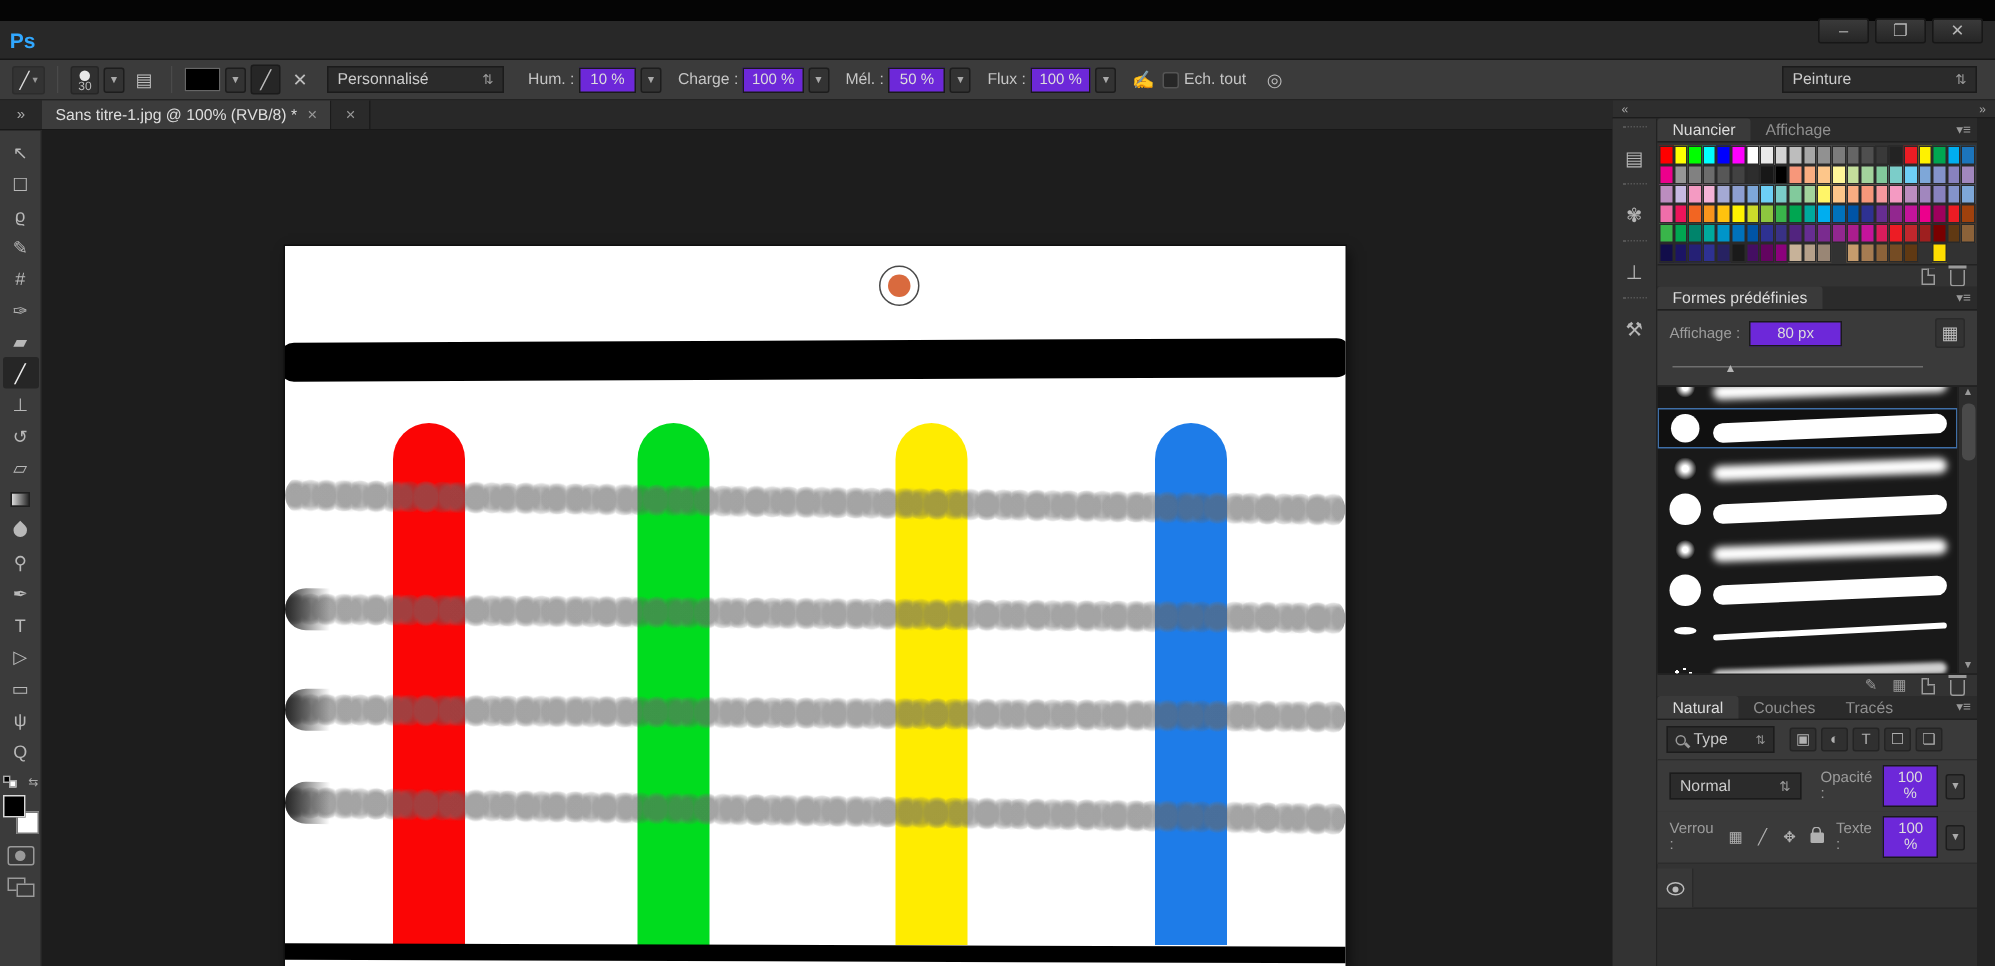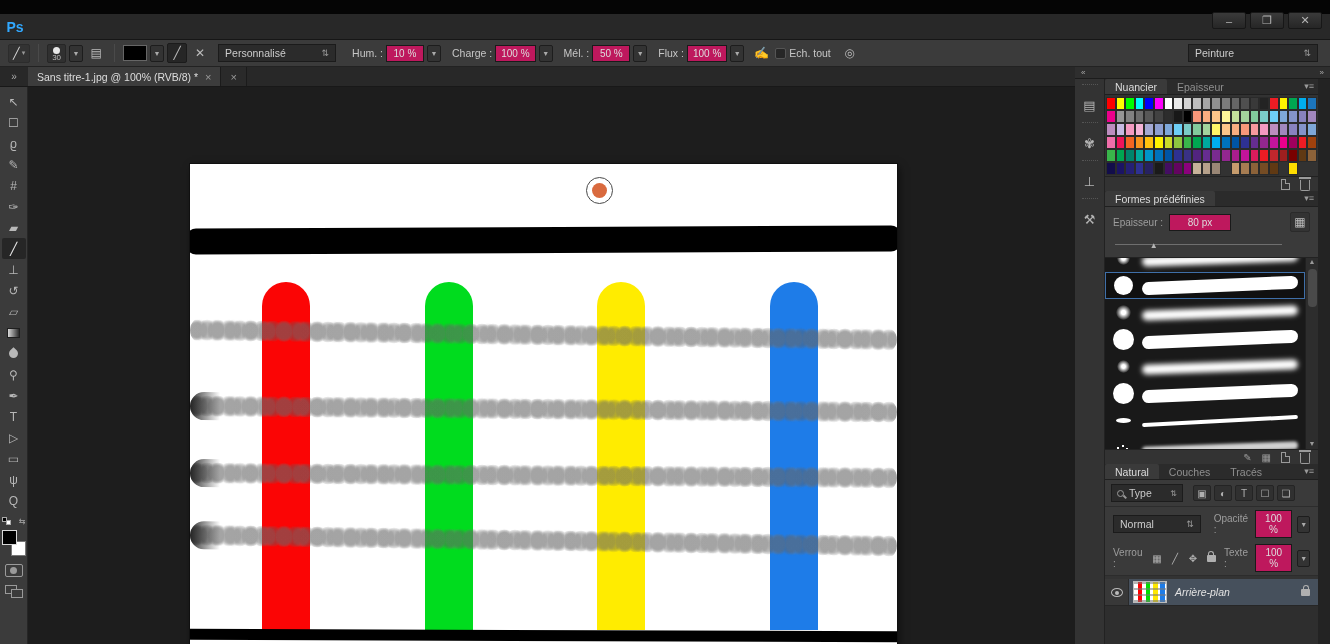--- a/index.html
+++ b/index.html
@@ -26,21 +26,21 @@
   .brush-pick { display:flex; flex-direction:column; align-items:center; padding:0 4px; background:#303030; border:1px solid #262626; border-radius:2px; line-height:1; }
   .brush-pick .dot { width:7px; height:7px; border-radius:50%; background:#e8e8e8; margin-top:2px;}
   .brush-pick .sz { font-size:8px; color:#bbb; }
   .icon-btn { min-width:20px; height:20px; display:flex; align-items:center; justify-content:center;
     color:#bdbdbd; font-size:12px; border-radius:2px; }
   .icon-btn.pressed { background:#262626; border:1px solid #1b1b1b; }
   .color-well { width:24px; height:16px; background:#000; border:1px solid #666; }
   .select { background:#2b2b2b; border:1px solid #1b1b1b; color:#ccc; display:flex; align-items:center;
     justify-content:space-between; padding:2px 6px; font-size:10.5px; }
   .select .caret { color:#9a9a9a; font-size:9px; margin-left:10px; }
-  .num-field { background:#be185d; border:1px solid #1a1a1a; color:#ddd; padding:2px 5px; font-size:10px; min-width:38px; text-align:center; }
+  .num-field { background:#6d28d9; border:1px solid #1a1a1a; color:#ddd; padding:2px 5px; font-size:10px; min-width:38px; text-align:center; }
   .mini-drop { width:14px; height:17px; background:#333; border:1px solid #1d1d1d; color:#aaa; font-size:7px;
     display:flex; align-items:center; justify-content:center; border-radius:2px; }
   .checkbox { width:11px; height:11px; background:#272727; border:1px solid #555; border-radius:2px; }
   .workspace-select { position:absolute; right:12px; top:44px; width:130px; }
 
   
   .tabbar { position:absolute; left:0; top:67px; width:1075px; height:20px; background:#282828; border-bottom:1px solid #181818;
     display:flex; align-items:stretch; font-size:10.5px; }
   .tab-overflow { width:28px; display:flex; align-items:center; justify-content:center; color:#aaa; font-size:10px; }
   .doc-tab { display:flex; align-items:center; gap:7px; padding:0 9px; color:#8f8f8f; background:#2a2a2a; border-right:1px solid #1b1b1b; }
@@ -329,21 +329,21 @@
       <div class="dock-grip"></div>
       <div class="dock-icon">⚒</div>
     </div>
   <div class="rightedge"></div>
 
   <div class="panels">
 
     <div>
       <div class="ptabs" id="swatch-tabs">
         <div class="ptab active">Nuancier</div>
-          <div class="ptab">Epaisseur</div>
+          <div class="ptab">Affichage</div>
           <span class="pmenu">▾≡</span>
       </div>
       <div class="swatch-grid" id="swatch-grid">
           <div class="swatch" style="background: rgb(255, 0, 0);"></div>
           <div class="swatch" style="background: rgb(255, 255, 0);"></div>
           <div class="swatch" style="background: rgb(0, 255, 0);"></div>
           <div class="swatch" style="background: rgb(0, 255, 255);"></div>
           <div class="swatch" style="background: rgb(0, 0, 255);"></div>
           <div class="swatch" style="background: rgb(255, 0, 255);"></div>
           <div class="swatch" style="background: rgb(255, 255, 255);"></div>
@@ -479,21 +479,21 @@
       </div>
     </div>
 
     <div>
       <div class="ptabs">
         <div class="ptab active">Formes prédéfinies</div>
         <span class="pmenu">▾≡</span>
       </div>
       <div class="bp-controls">
         <div class="bp-row1">
-          <span class="ly-label">Epaisseur :</span>
+          <span class="ly-label">Affichage :</span>
           <div class="num-field" style="width:62px">80 px</div>
           <div class="icon-btn" style="margin-left:auto;border:1px solid #2a2a2a;background:#333">▦</div>
         </div>
         <div class="bp-slider">
           <div class="track"></div>
           <div class="thumb">▲</div>
         </div>
       </div>
       <div class="bp-list">
         <div class="bp-rows" id="brush-rows">
@@ -617,22 +617,17 @@
             </div>
           </div>
         <span class="ly-label" style="margin-left:auto">Texte :</span>
         <div class="num-field" style="min-width:34px">100 %</div>
         <div class="mini-drop">▼</div>
       </div>
       <div class="layer-item">
         <div class="gutter">
           <span class="eye-glyph"></span>
         </div>
-        <div class="layer-body">
-          <div class="layer-thumb"></div>
-          <span class="layer-name">Arrière-plan</span>
-          <span class="lock-glyph"></span>
-        </div>
       </div>
       <div class="layers-rest"></div>
     </div>
   </div>
 </div>
 
 </body></html>

